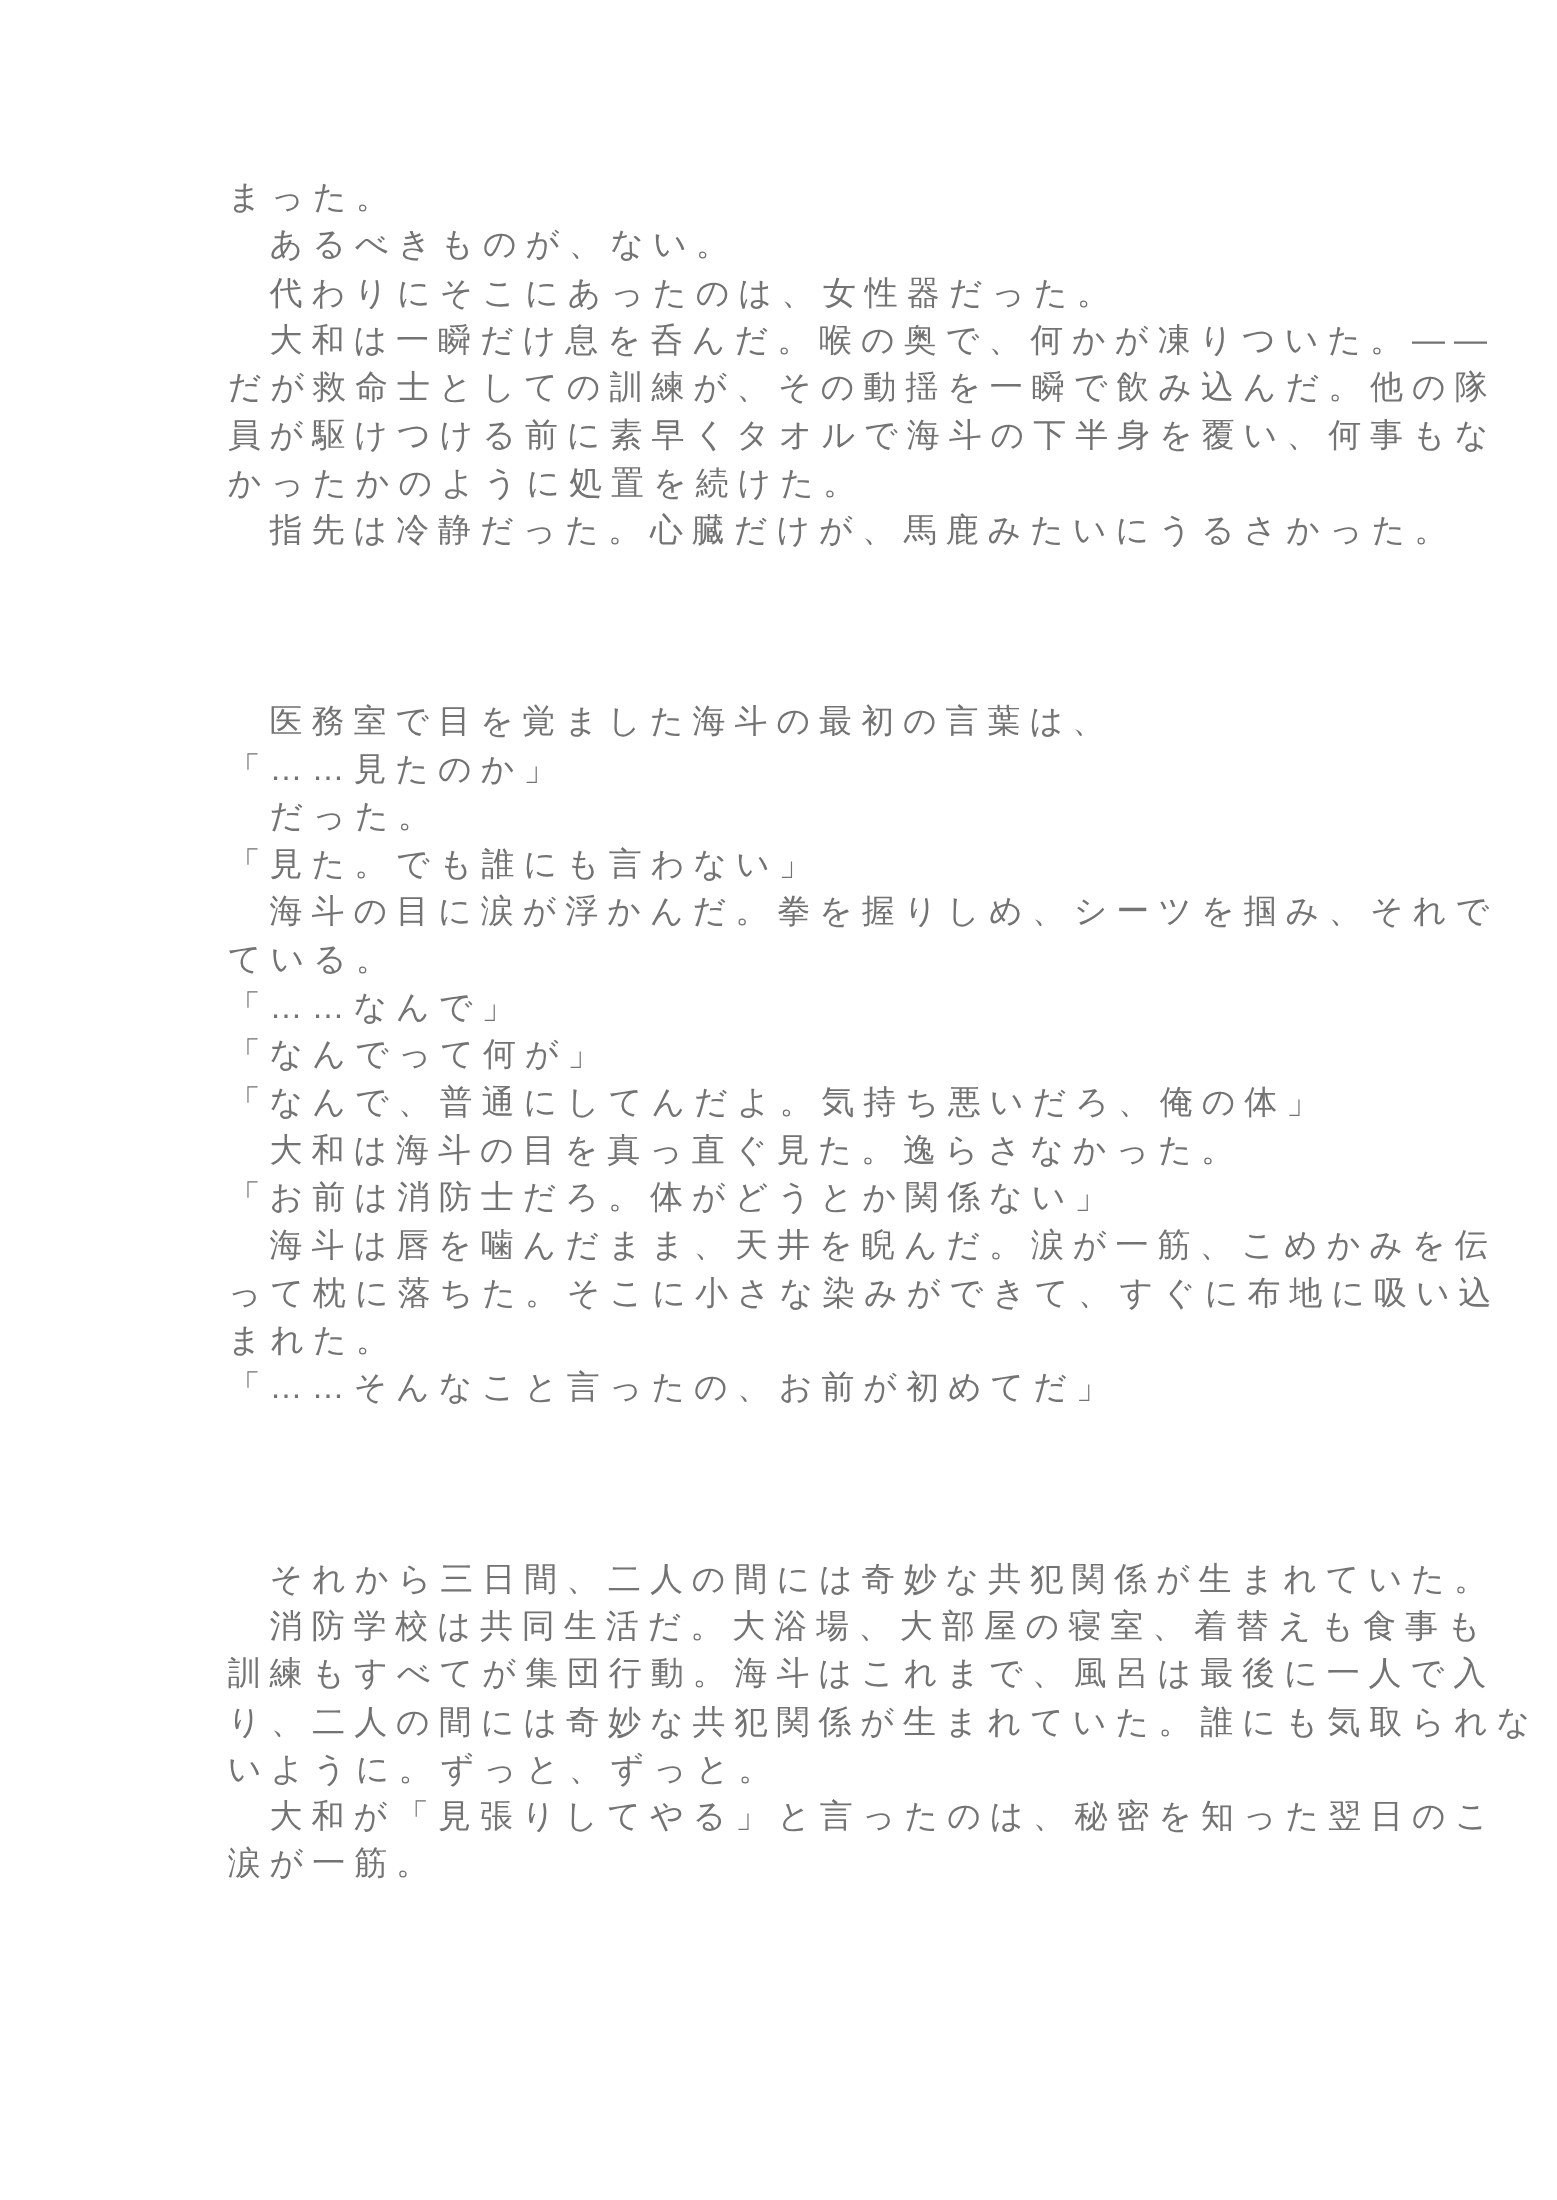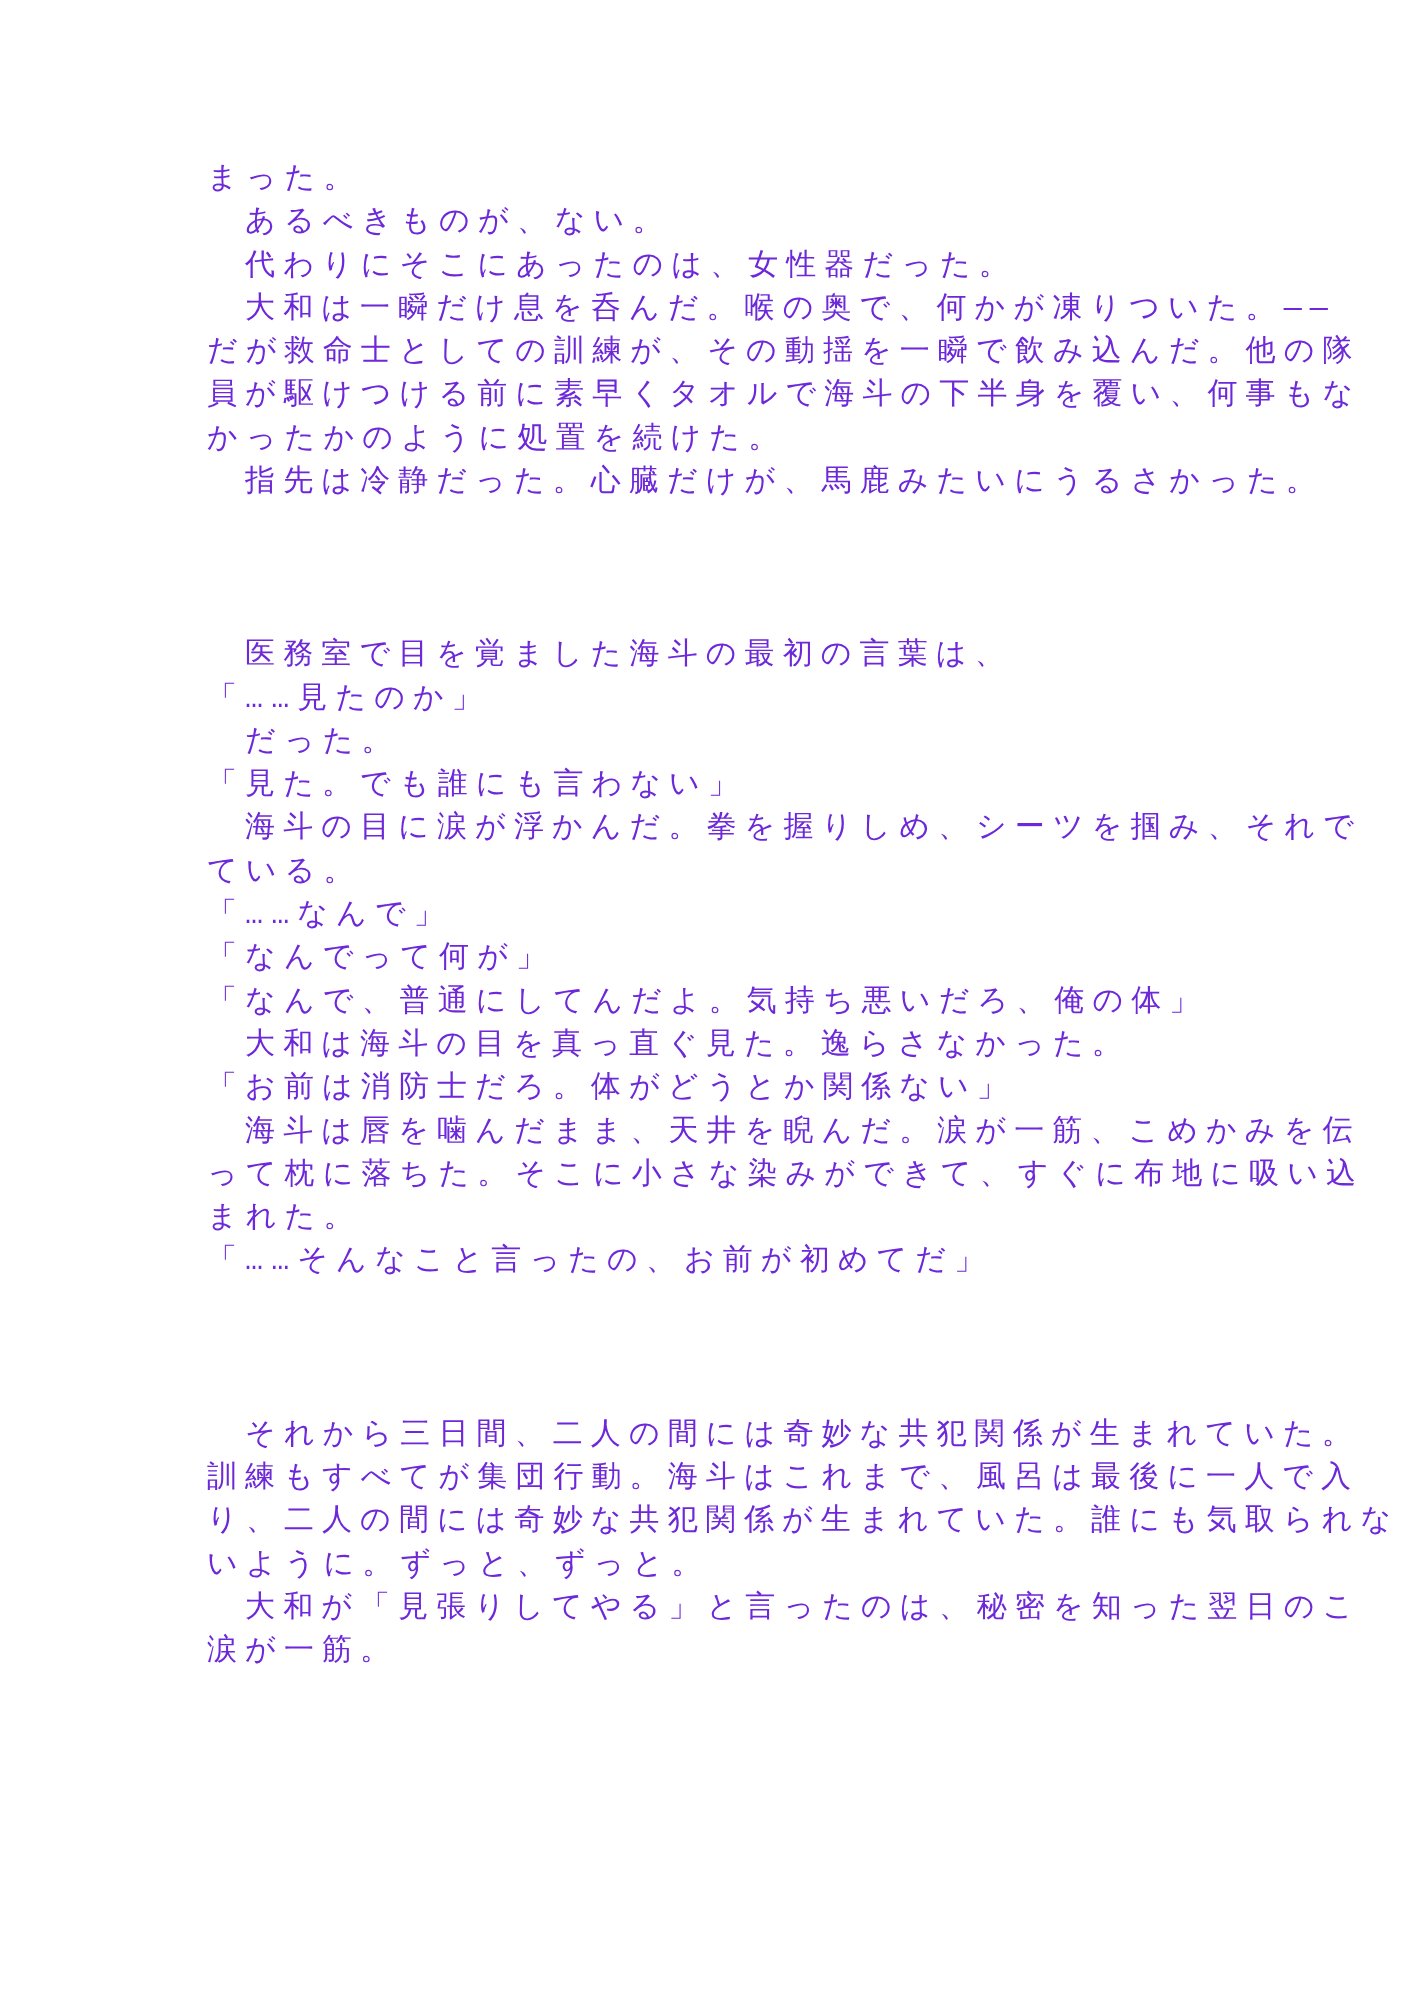--- a/index.html
+++ b/index.html
@@ -11,22 +11,22 @@
       width: 1415px;
       height: 2000px;
       position: relative;
       overflow: hidden;
     }
     .page {
       position: absolute;
       left: 207px;
       top: 158px;
       width: 960px;
-      color: #6d28d9;
-      font-family: Liberation Mono, monospace;
+      color: #737373;
+      font-family: Liberation Sans, sans-serif;
       font-size: 30px;
       line-height: 43.3px;
       letter-spacing: 8.1px;
     }
     .line {
       display: block;
       height: 43.3px;
       white-space: nowrap;
       overflow: visible;
     }
@@ -72,20 +72,21 @@
     <span class="line">まれた。</span>
     <span class="line">「……そんなこと言ったの、お前が初めてだ」</span>
   </div>
 
   <div class="blank"></div>
   <div class="blank"></div>
   <div class="blank"></div>
 
   <div>
     <span class="line">　それから三日間、二人の間には奇妙な共犯関係が生まれていた。</span>
+    <span class="line">　消防学校は共同生活だ。大浴場、大部屋の寝室、着替えも食事も</span>
     <span class="line">訓練もすべてが集団行動。海斗はこれまで、風呂は最後に一人で入</span>
     <span class="line">り、二人の間には奇妙な共犯関係が生まれていた。誰にも気取られな</span>
     <span class="line">いように。ずっと、ずっと。</span>
     <span class="line">　大和が「見張りしてやる」と言ったのは、秘密を知った翌日のこ</span>
     <span class="line">涙が一筋。</span>
   </div>
 
 </div>
 
 </body></html>

